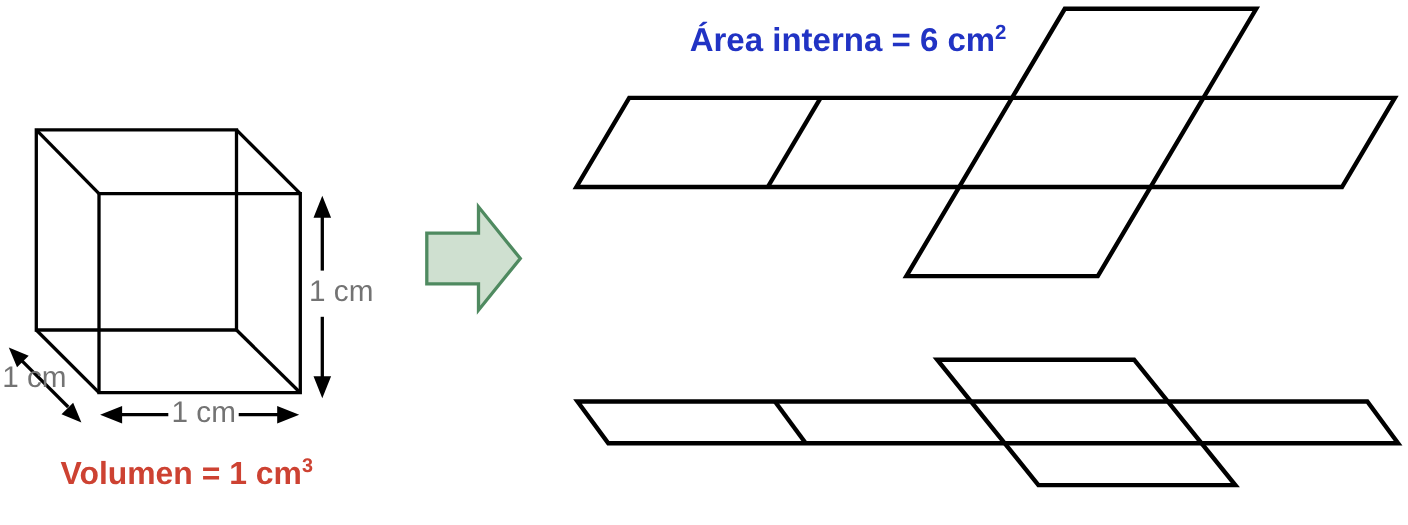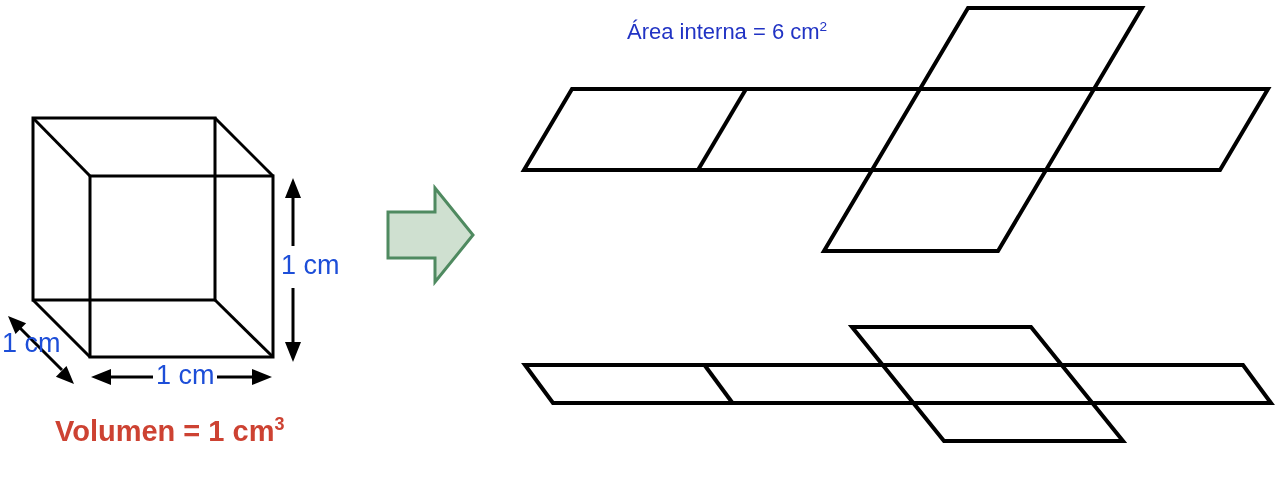--- a/index.html
+++ b/index.html
@@ -50,30 +50,30 @@
   
   .lbl {
     position: absolute;
     white-space: nowrap;
     color: #000;
     line-height: 1.1;
   }
   .dim-lbl {
     font-size: 27px;
     font-weight: 400;
-    color: #1d4ed8;
+    color: #737373;
   }
   .volume-lbl {
     font-size: 29px;
     font-weight: 700;
     color: var(--volume-red, #cd4232);
   }
   .area-lbl {
-    font-size: 22px;
-    font-weight: 400;
+    font-size: 30px;
+    font-weight: 700;
     color: var(--area-blue, #2133c4);
   }
   .lbl sup {
     font-size: 0.62em;
     vertical-align: super;
     line-height: 0;
   }
 </style>
 </head>
 <body>

